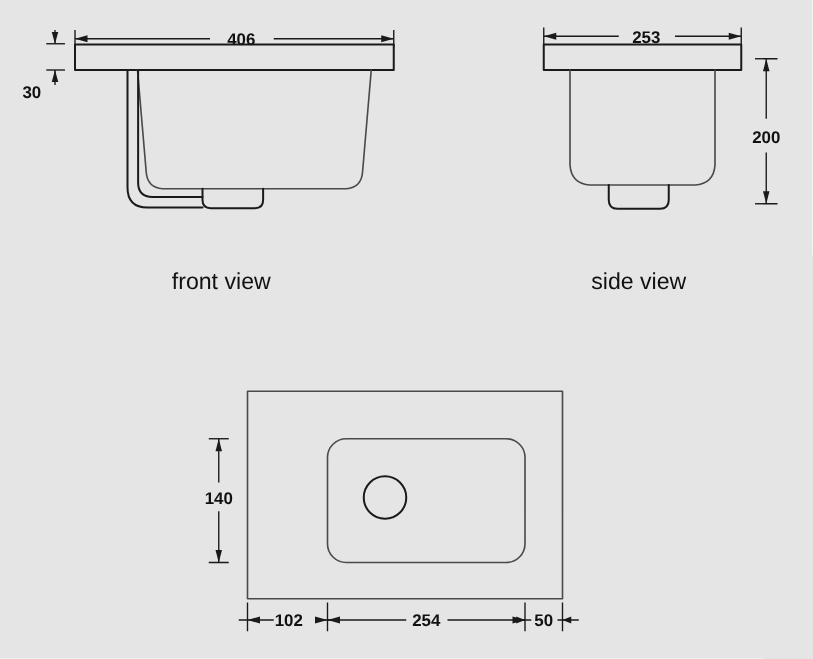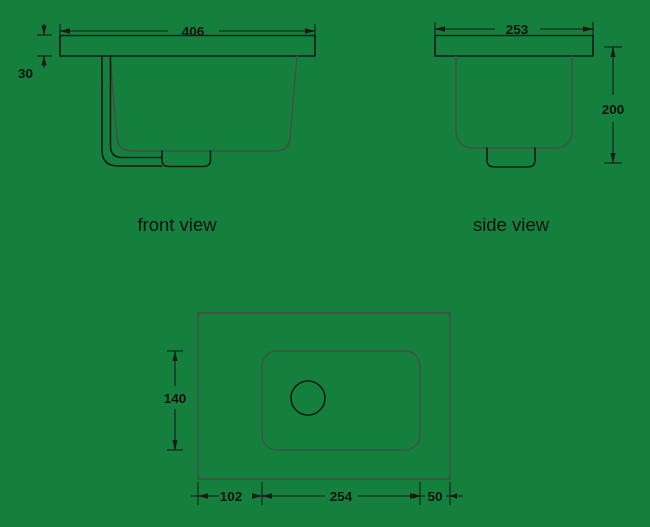--- a/index.html
+++ b/index.html
@@ -8,21 +8,21 @@
     padding: 0;
     background: #ffffff;
   }
   body {
     font-family: "Liberation Sans", sans-serif;
   }
   #drawing-root {
     position: relative;
     width: 650px;
     height: 527px;
-    background: #15803d;
+    background: #e5e5e5;
     overflow: hidden;
     text-align: right;
   }
   svg#tech-drawing {
     display: block;
     width: 650px;
     height: 527px;
   }
   .outline {
     fill: none;

